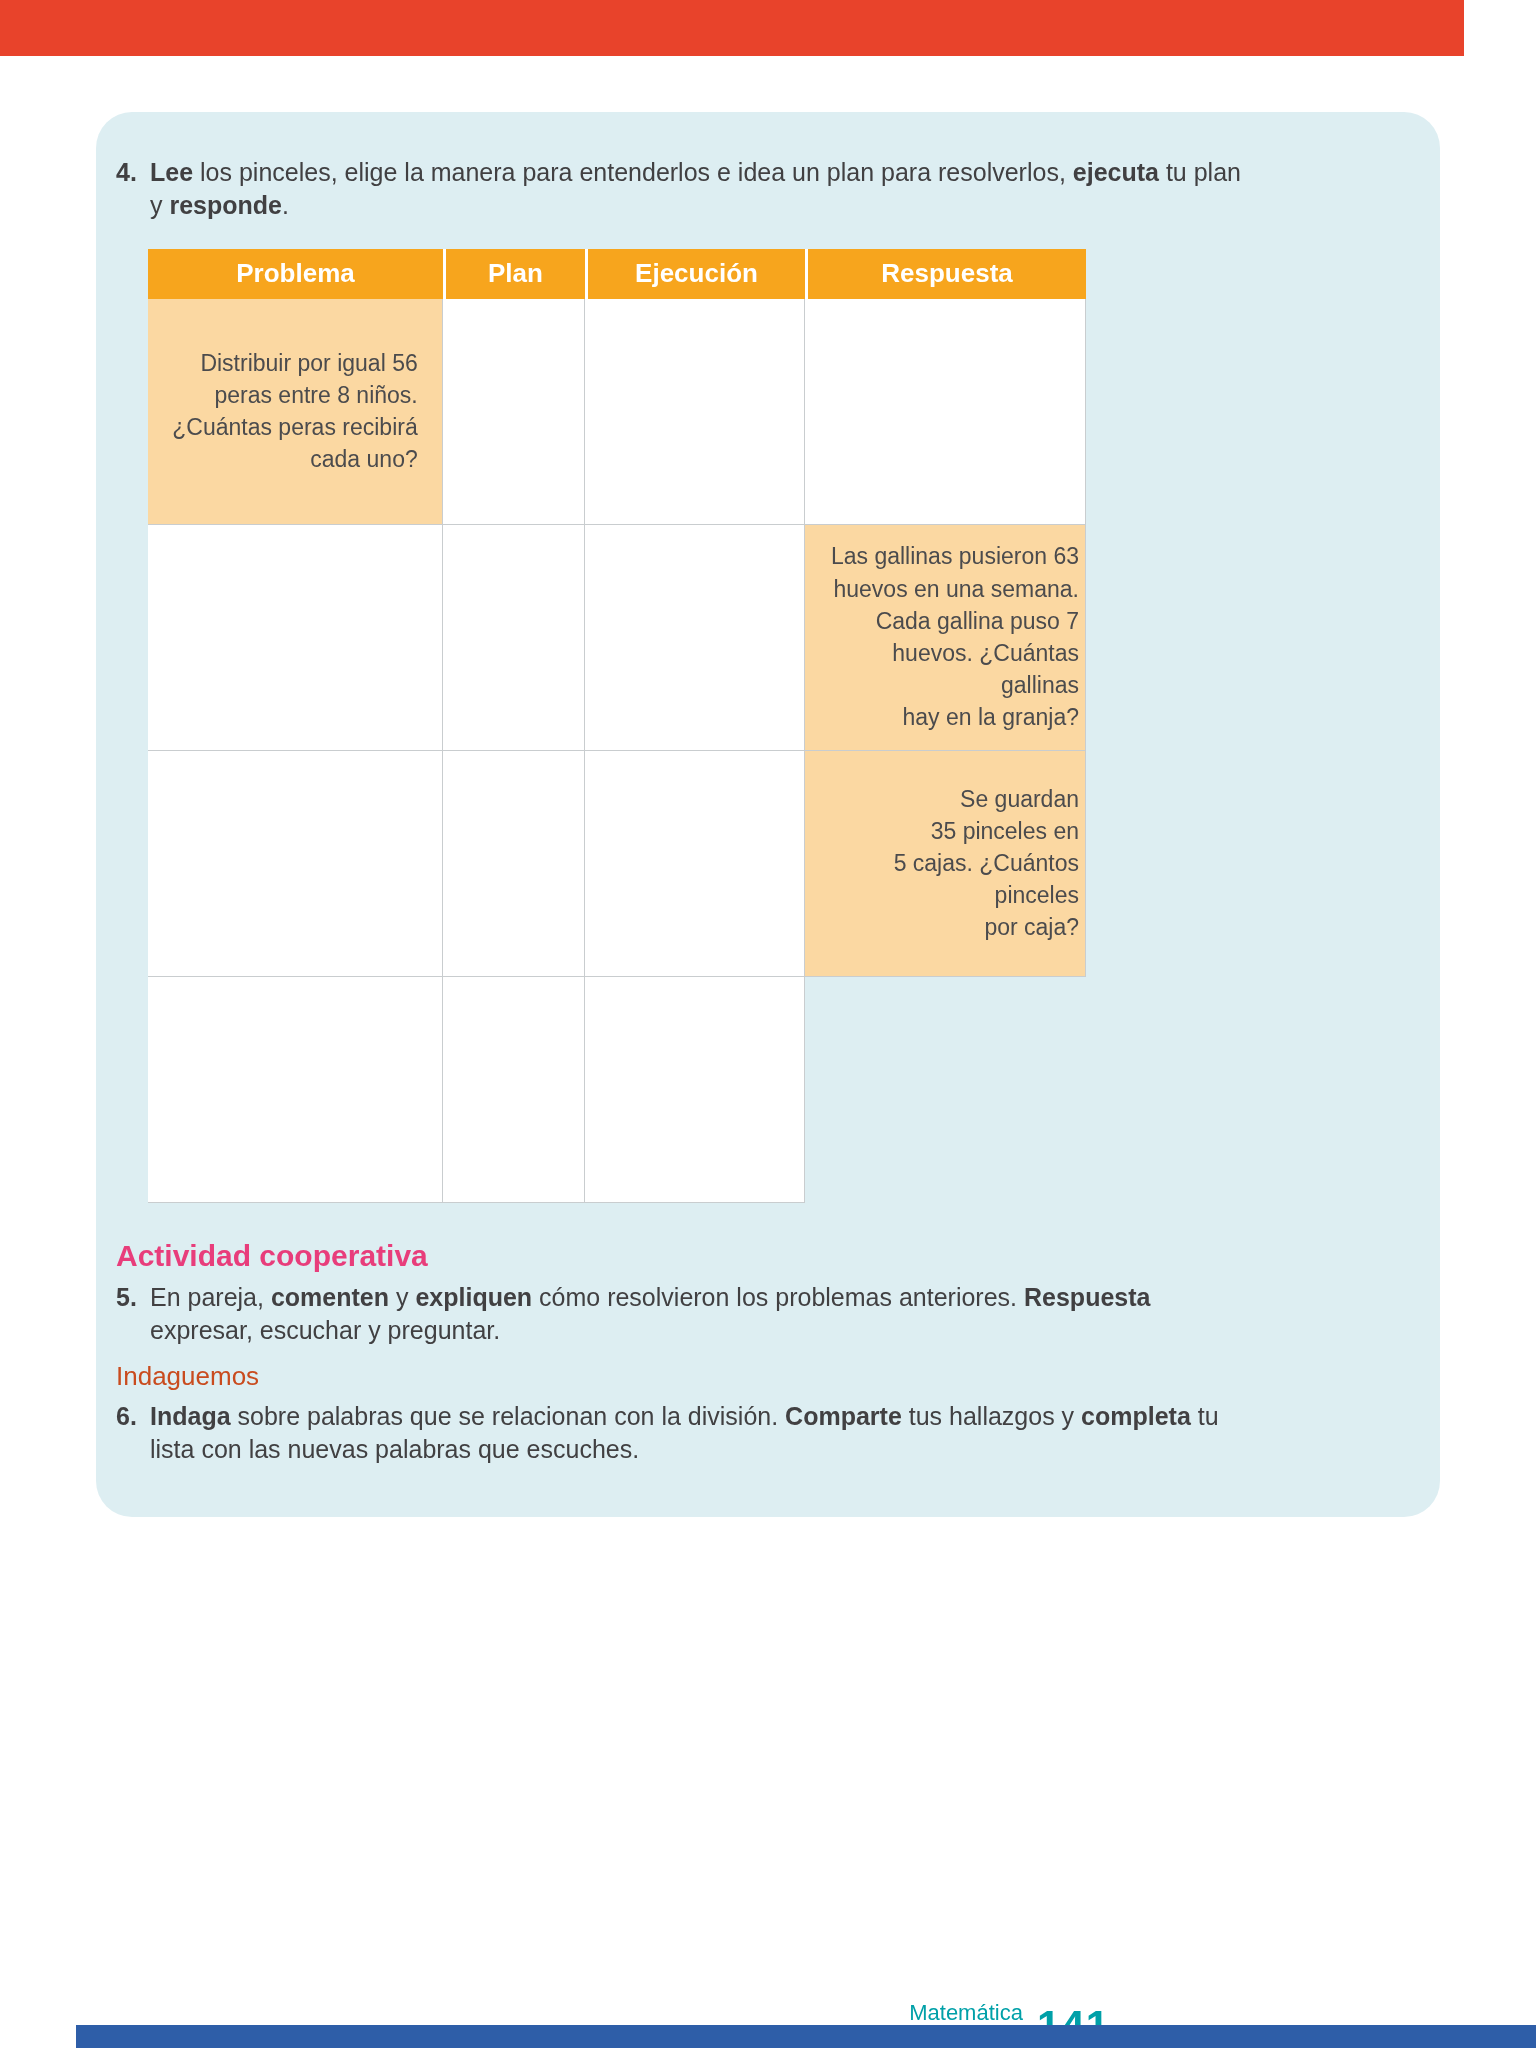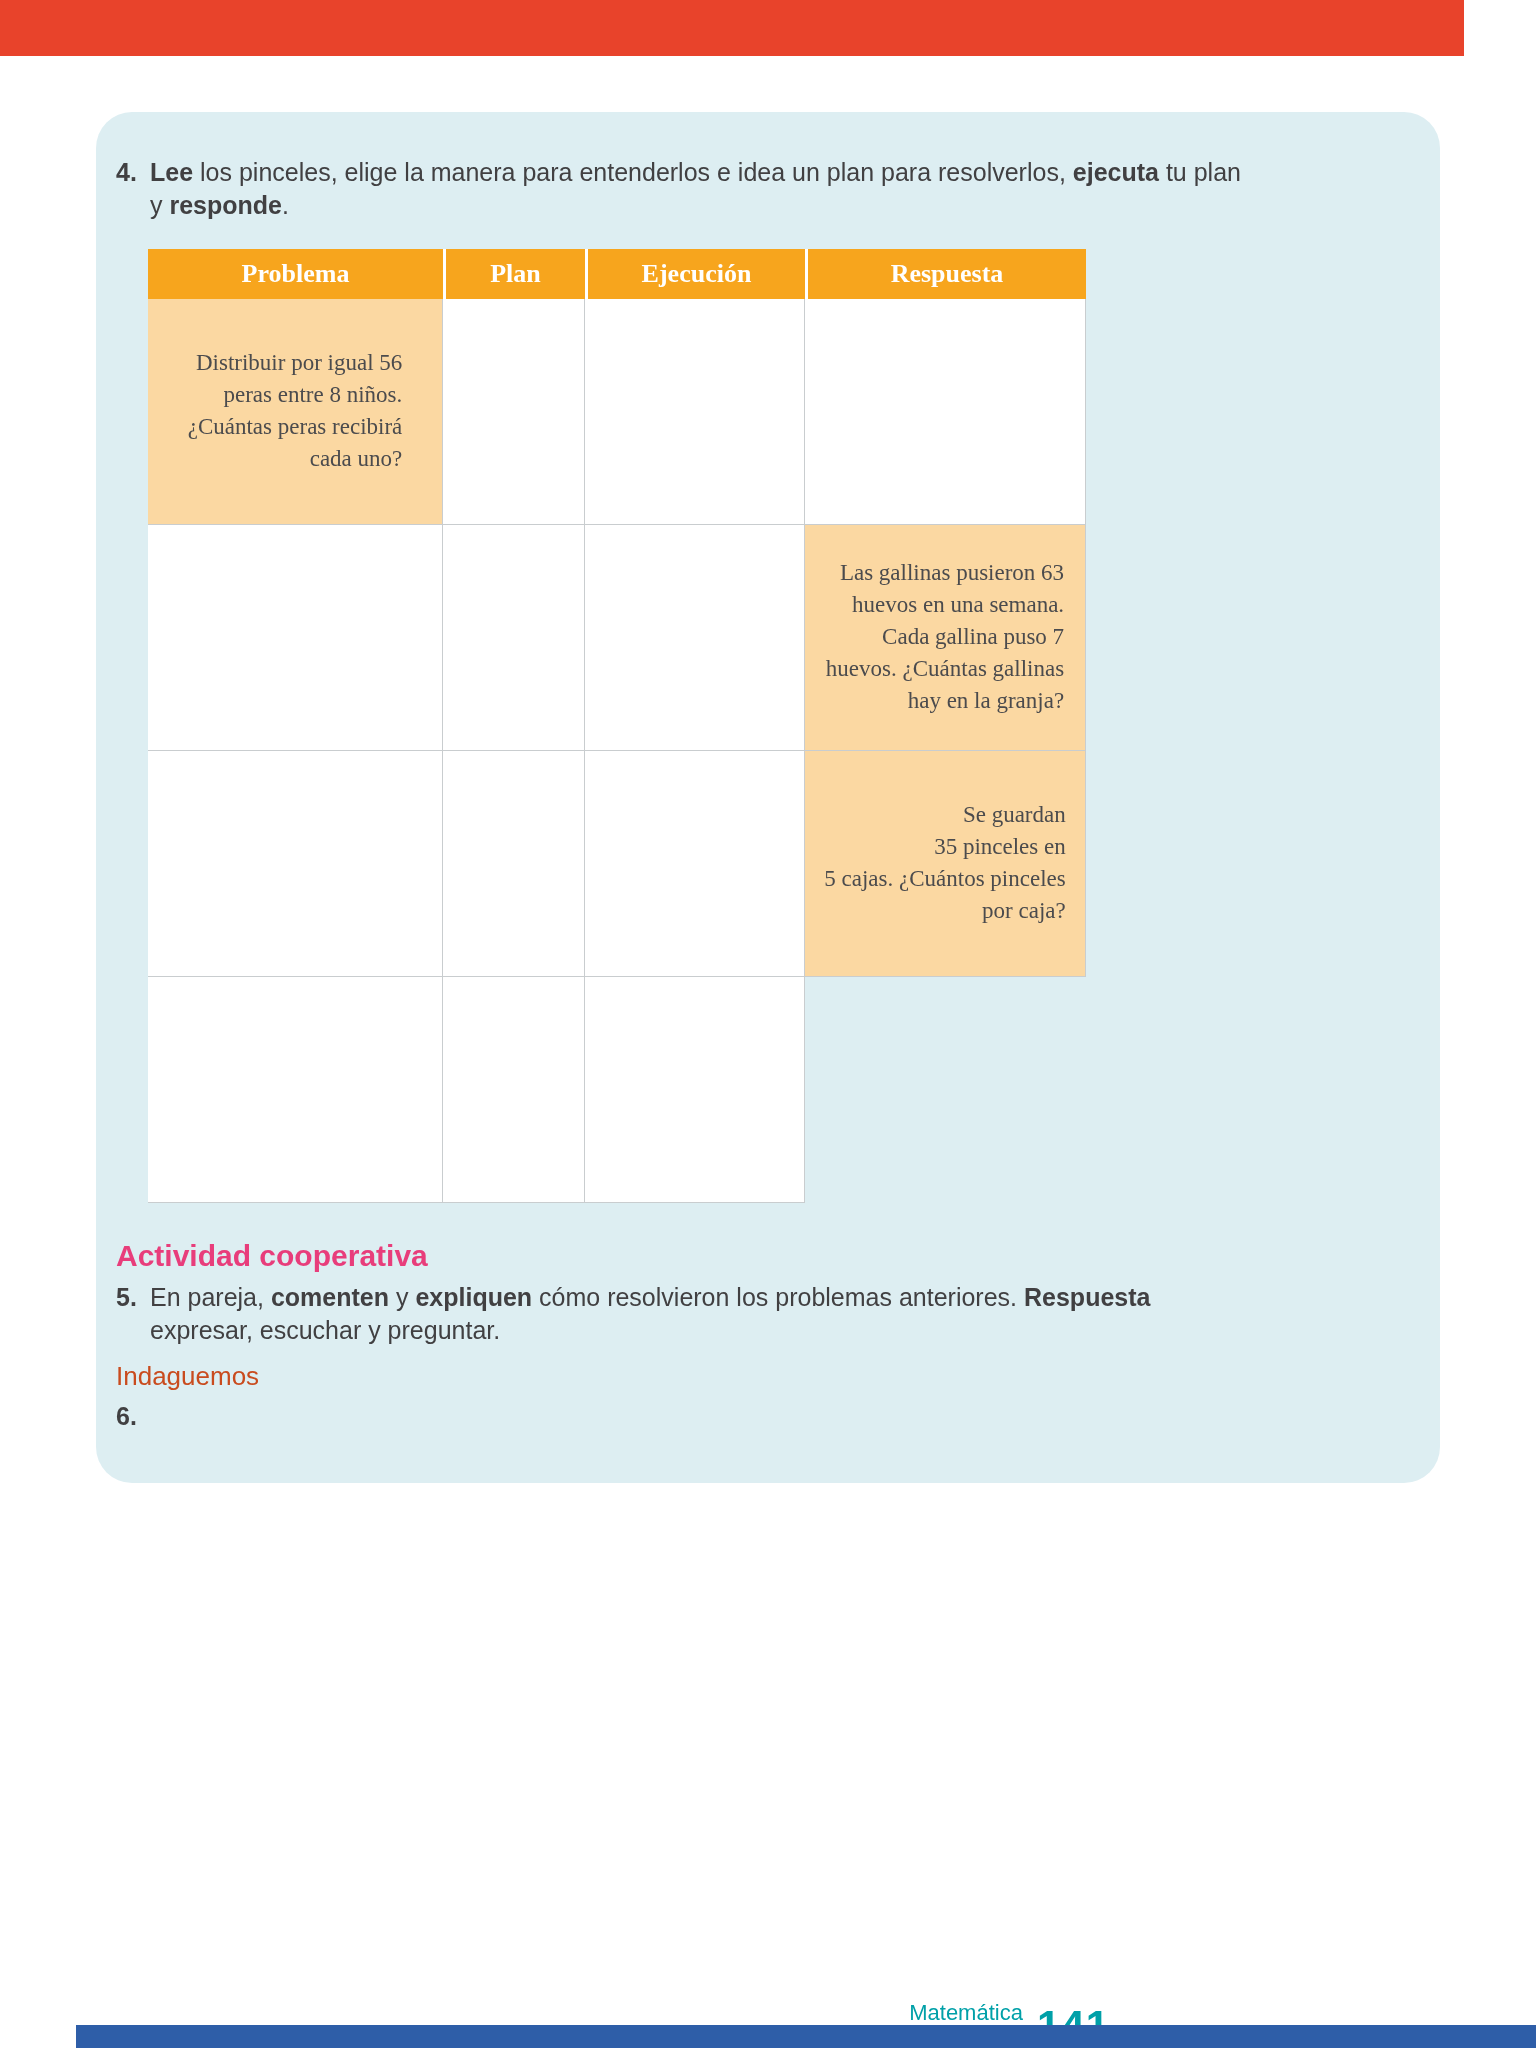--- a/index.html
+++ b/index.html
@@ -12,21 +12,21 @@
   .panel {
     position:absolute; left:96px; top:112px; width:1344px; box-sizing:border-box;
     padding:44px 56px 50px 20px; border-radius:36px; background:var(--panel-blue,#ddeef2);
   }
   .ex-row { display:flex; align-items:flex-start; font-size:25px; line-height:1.33; }
   .ex-num { flex:none; width:34px; font-weight:bold; }
   .ex-text { width:1100px; }
   .ex-text b { font-weight:bold; }
   .problems-table {
     display:grid; grid-template-columns:295px 142px 220px 281px;
-    width:901px; margin:26px 0 0 32px;font-family:Liberation Serif, serif;
+    width:901px; margin:26px 0 0 32px;
   }
   .th {
     height:50px; background:var(--header-orange,#f7a51d); color:#ffffff;
     font-weight:bold; font-size:26px; display:flex; align-items:center; justify-content:center;
   }
   .th.sep { border-left:3px solid #ffffff; }
   .td {
     height:226px; box-sizing:border-box; background:#ffffff;
     border-right:1px solid var(--cell-border,#c9cdcf);
     border-bottom:1px solid var(--cell-border,#c9cdcf);
@@ -101,20 +101,21 @@
 
     <div class="ex-row">
       <div class="ex-num">5.</div>
       <div class="ex-text"><span>En pareja, </span><b>comenten</b><span> y </span><b>expliquen</b><span> cómo resolvieron los problemas anteriores. </span><b>Respuesta</b><span> expresar, escuchar y preguntar.</span></div>
     </div>
 
     <div class="indag-heading">Indaguemos</div>
 
     <div class="ex-row">
       <div class="ex-num">6.</div>
+      <div class="ex-text"><b>Indaga</b><span> sobre palabras que se relacionan con la división. </span><b>Comparte</b><span> tus hallazgos y </span><b>completa</b><span> tu lista con las nuevas palabras que escuches.</span></div>
     </div>
 
   </div>
 
   <div class="footer">
     <div class="footer-meta">
       <div>Matemática</div>
       <div>9.º EGB</div>
     </div>
     <div class="footer-page">141</div>

